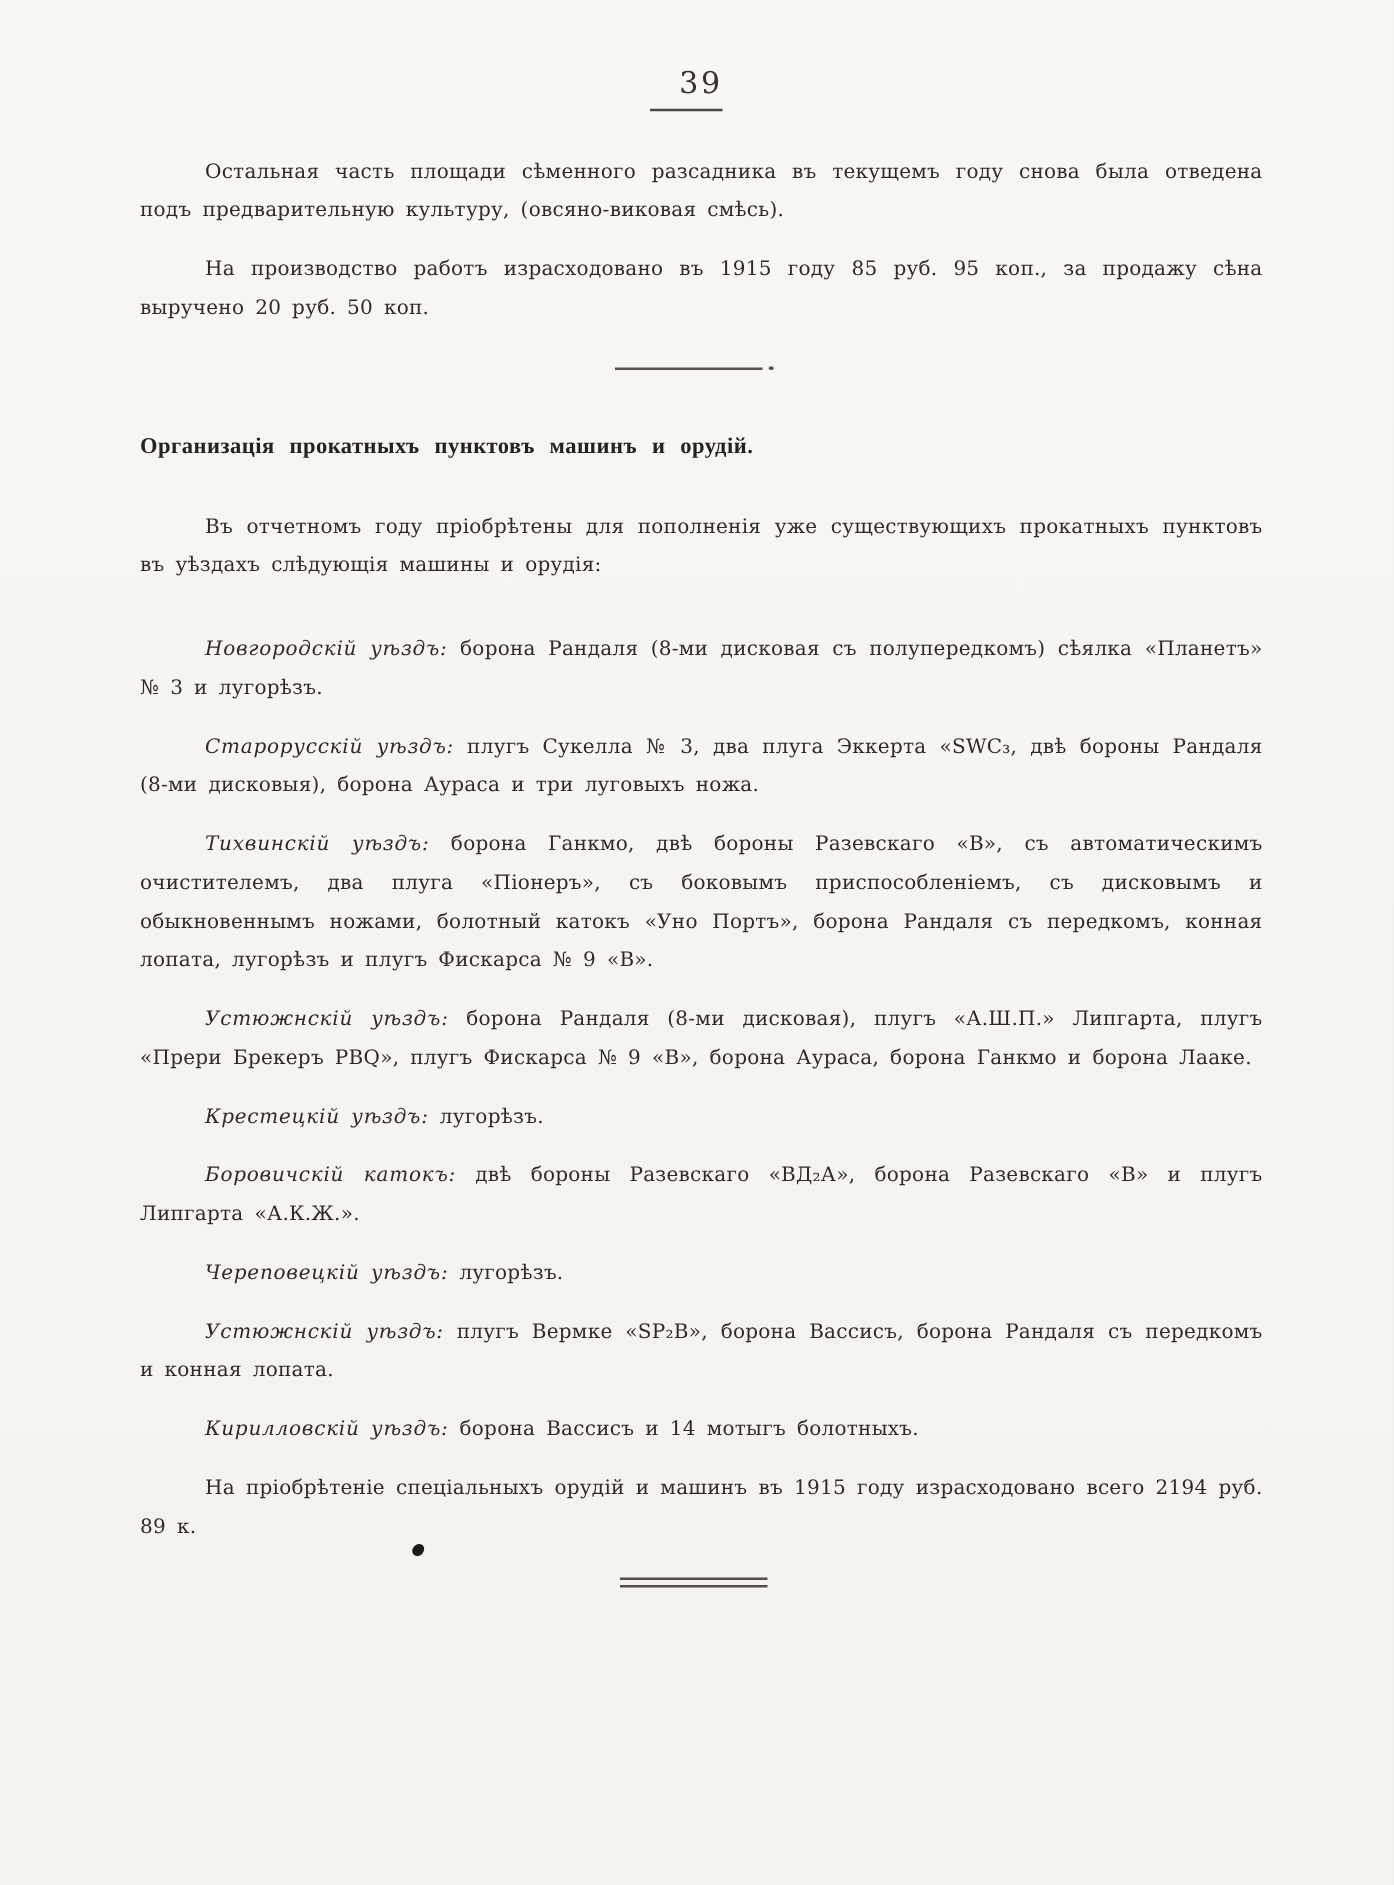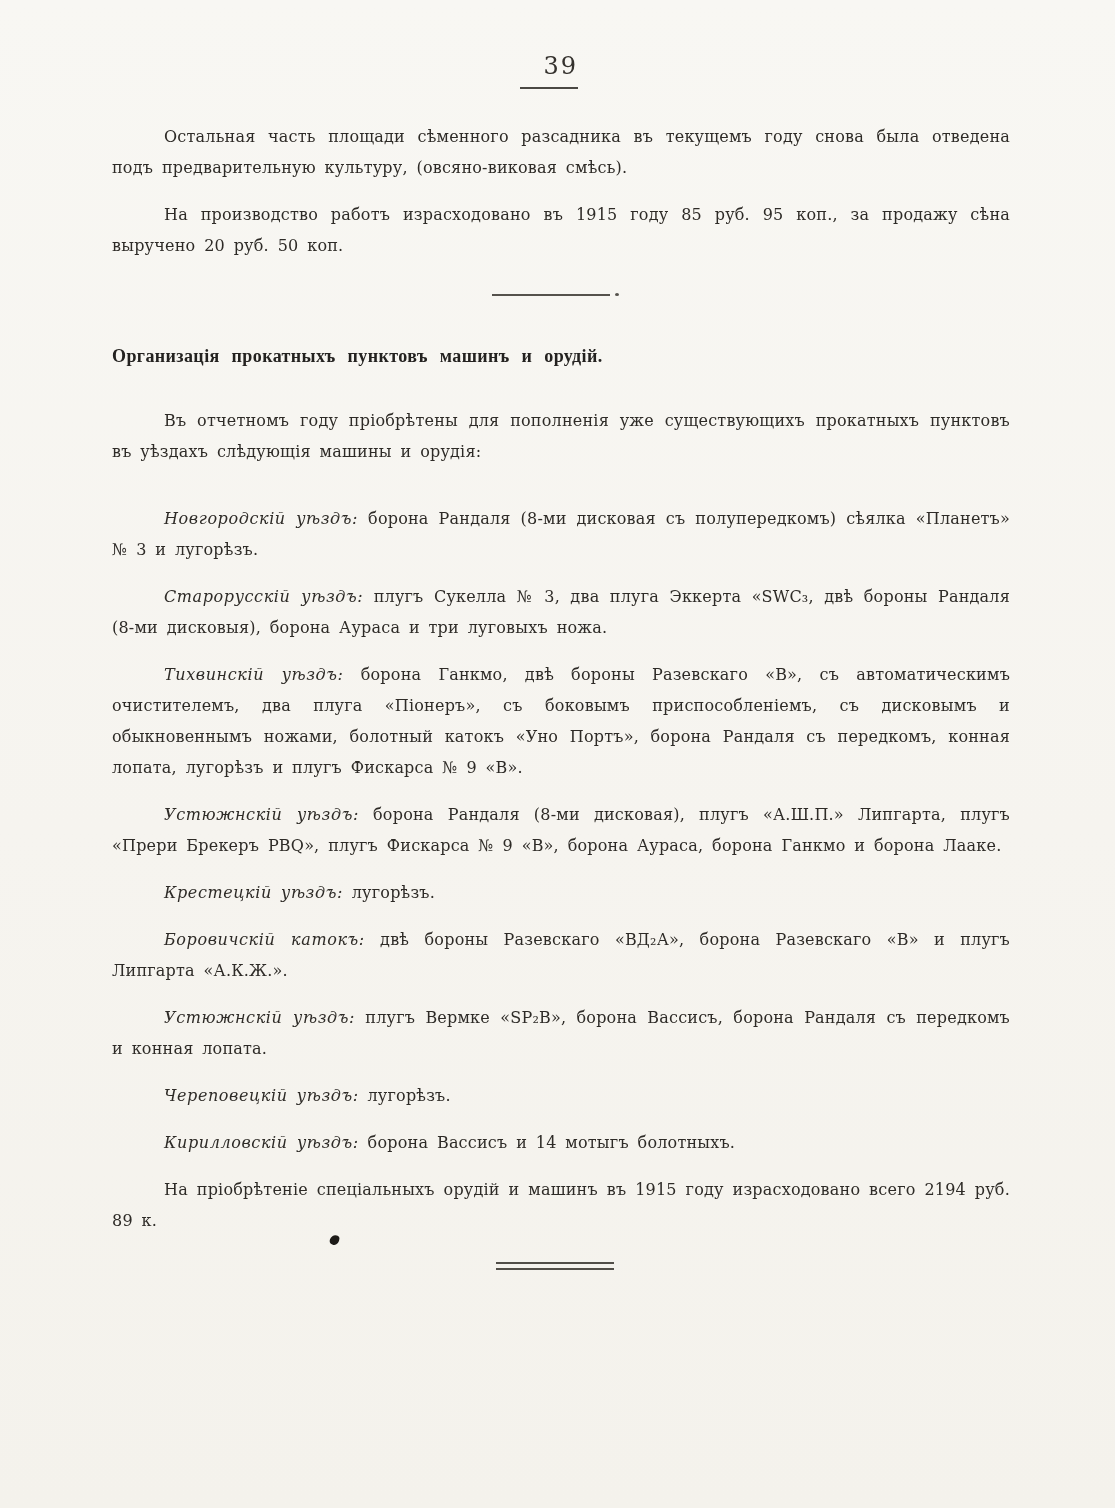--- a/index.html
+++ b/index.html
@@ -121,23 +121,23 @@
   <p class="body-p entry"><i class="lead">Старорусскій уѣздъ:</i><span> плугъ Сукелла № 3, два плуга Эккерта «SWC₃, двѣ бороны Рандаля (8-ми дисковыя), борона Аураса и три луговыхъ ножа.</span></p>
 
   <p class="body-p entry"><i class="lead">Тихвинскій уѣздъ:</i><span> борона Ганкмо, двѣ бороны Разевскаго «В», съ автоматическимъ очистителемъ, два плуга «Піонеръ», съ боковымъ приспособленіемъ, съ дисковымъ и обыкновеннымъ ножами, болотный катокъ «Уно Портъ», борона Рандаля съ передкомъ, конная лопата, лугорѣзъ и плугъ Фискарса № 9 «В».</span></p>
 
   <p class="body-p entry"><i class="lead">Устюжнскій уѣздъ:</i><span> борона Рандаля (8-ми дисковая), плугъ «А.Ш.П.» Липгарта, плугъ «Прери Брекеръ PBQ», плугъ Фискарса № 9 «В», борона Аураса, борона Ганкмо и борона Лааке.</span></p>
 
   <p class="body-p entry"><i class="lead">Крестецкій уѣздъ:</i><span> лугорѣзъ.</span></p>
 
   <p class="body-p entry"><i class="lead">Боровичскій катокъ:</i><span> двѣ бороны Разевскаго «ВД₂А», борона Разевскаго «В» и плугъ Липгарта «А.К.Ж.».</span></p>
 
+  <p class="body-p entry"><i class="lead">Череповецкій уѣздъ:</i><span> лугорѣзъ.</span></p>
+
   <p class="body-p entry"><i class="lead">Устюжнскій уѣздъ:</i><span> плугъ Вермке «SP₂B», борона Вассисъ, борона Рандаля съ передкомъ и конная лопата.</span></p>
-
-  <p class="body-p entry"><i class="lead">Череповецкій уѣздъ:</i><span> лугорѣзъ.</span></p>
 
   <p class="body-p entry"><i class="lead">Кирилловскій уѣздъ:</i><span> борона Вассисъ и 14 мотыгъ болотныхъ.</span></p>
 
 
   <p class="body-p closing">На пріобрѣтеніе спеціальныхъ орудій и машинъ въ 1915 году израсходовано всего 2194 руб. 89 к.</p>
 
   <div class="divider-double"></div>
 
   <span class="ink-blot"></span>
 

